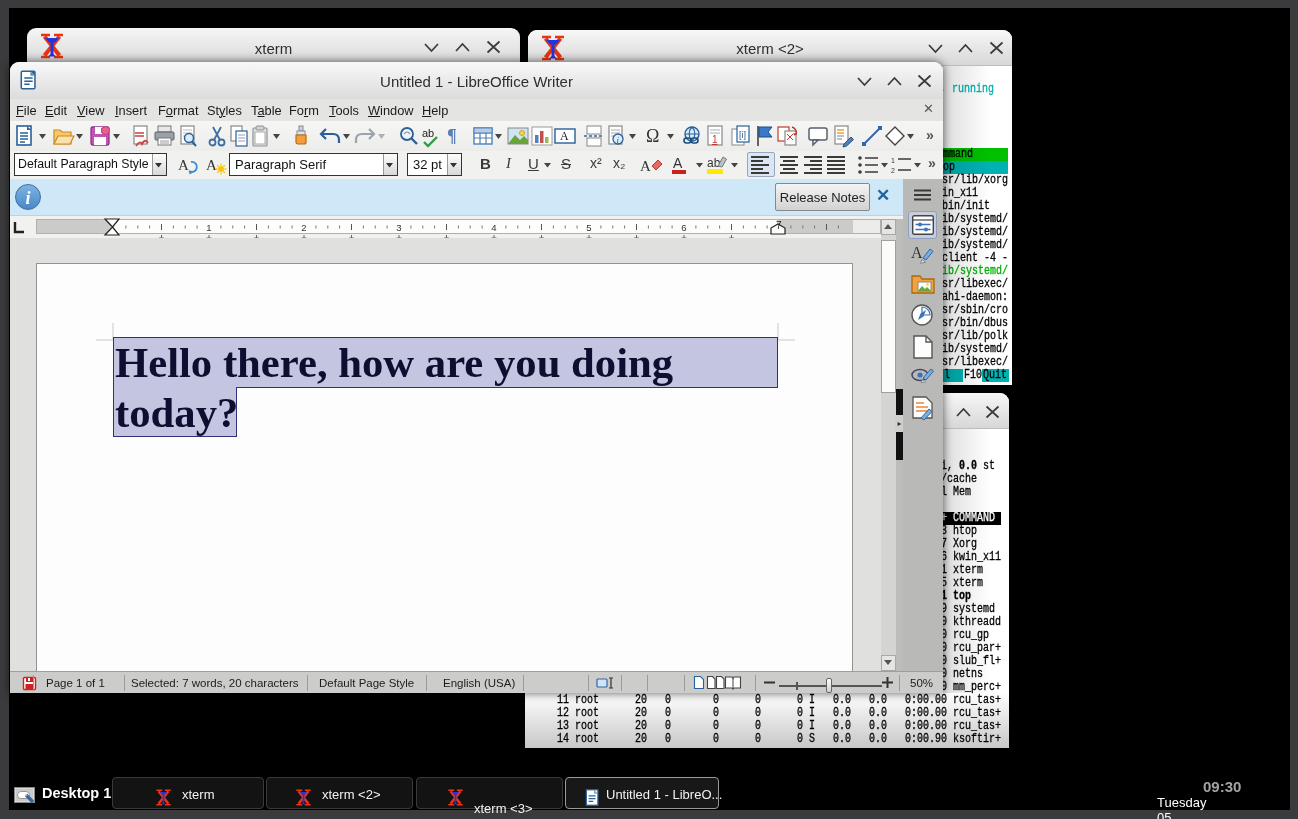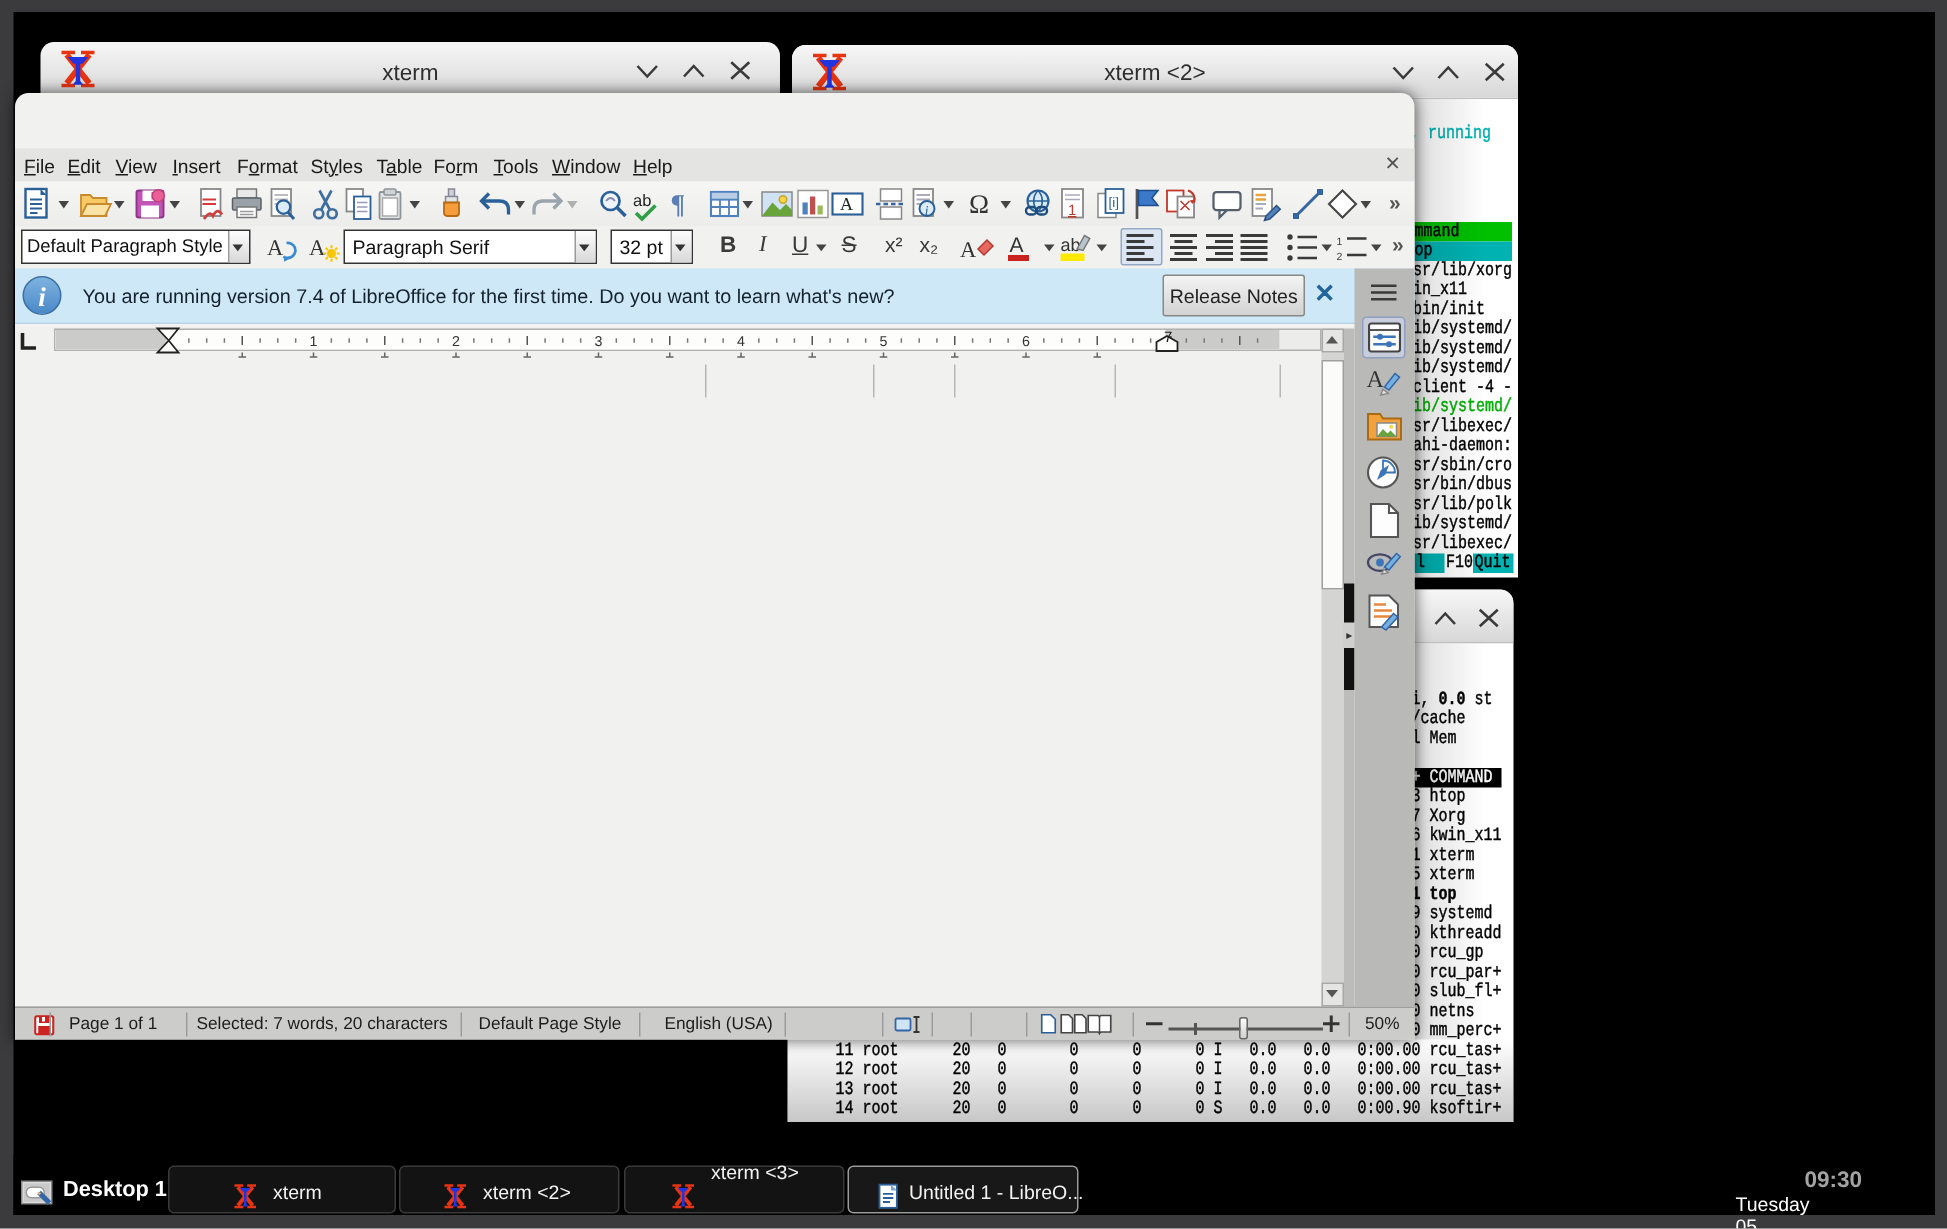--- a/index.html
+++ b/index.html
@@ -118,20 +118,40 @@
     <div class="m" style="left:2px;top:314px">     12 root      20   0       0      0      0 I   0.0   0.0   0:00.00 rcu_tas+</div>
     <div class="m" style="left:2px;top:327px">     13 root      20   0       0      0      0 I   0.0   0.0   0:00.00 rcu_tas+</div>
     <div class="m" style="left:2px;top:340px">     14 root      20   0       0      0      0 S   0.0   0.0   0:00.90 ksoftir+</div>
   </div>
   <div class="abs" style="left:415px;top:36px;width:50px;height:264px;background:linear-gradient(90deg,rgba(0,0,0,.14),rgba(0,0,0,0))"></div>
   <div class="abs" style="left:0;top:300px;width:484px;height:55px;background:linear-gradient(rgba(0,0,0,0),rgba(0,0,0,.22))"></div>
 </div>
 
 <div class="abs" id="lo" style="left:10px;top:62px;width:933px;height:631px;background:#f1f1f0;border-radius:9px 9px 0 0;box-shadow:0 0 10px rgba(0,0,0,.65)">
 
+  <div class="abs" style="left:0;top:0;width:100%;height:37px;border-radius:9px 9px 0 0;background:linear-gradient(#f8f8f8,#dcdcdc)">
+    <div class="ttitle" style="top:11px">Untitled 1 - LibreOffice Writer</div>
+    <svg width="19" height="24" style="left:9px;top:6px" viewBox="0 0 25 25">
+        <rect x="3" y="1" width="18" height="23" rx="1.5" fill="#fff" stroke="#2a6099" stroke-width="2"></rect>
+        <path d="M15 1 l6 6 v-6 z" fill="#2a6099"></path>
+        <path d="M15 1 l6 6 h-6 z" fill="#5b8ec1"></path>
+        <g stroke="#2a6099" stroke-width="2">
+          <path d="M7 10 h11 M7 14 h11 M7 18 h7"></path>
+        </g>
+      </svg>
+<svg width="15" height="11" style="left:846.5px;top:14px">
+        <path d="M1 2 L7.5 9 L14 2" fill="none" stroke="#3a3a3a" stroke-width="1.7"></path>
+      </svg>
+      <svg width="15" height="11" style="left:876.5px;top:14px">
+        <path d="M1 9 L7.5 2 L14 9" fill="none" stroke="#3a3a3a" stroke-width="1.7"></path>
+      </svg>
+      <svg width="15" height="14" style="left:906.5px;top:12px">
+        <path d="M1.5 1.5 L13.5 12.5 M13.5 1.5 L1.5 12.5" fill="none" stroke="#3a3a3a" stroke-width="1.7"></path>
+      </svg>
+  </div>
 
   <div class="abs" id="menubar" style="left:0;top:37px;width:100%;height:22px;background:#e4e4e3">
     <span class="mi" style="left:6px"><u>F</u>ile</span>
     <span class="mi" style="left:35px"><u>E</u>dit</span>
     <span class="mi" style="left:67px"><u>V</u>iew</span>
     <span class="mi" style="left:105px"><u>I</u>nsert</span>
     <span class="mi" style="left:148px">F<u>o</u>rmat</span>
     <span class="mi" style="left:197px">St<u>y</u>les</span>
     <span class="mi" style="left:241px">T<u>a</u>ble</span>
     <span class="mi" style="left:279px">Fo<u>r</u>m</span>
@@ -448,21 +468,20 @@
         </g>
       </svg>
     <svg width="8" height="5" style="left:904px;top:12px">
         <path d="M0 0 h7 l-3.5 4.5 z" fill="#444"></path>
       </svg>
     <span class="abs" style="left:918px;top:4px;font-size:14px;color:#555;font-weight:bold">»</span>
   </div>
 
   <div class="abs" id="infobar" style="left:0;top:117px;width:100%;height:37px;background:#cfe8f7;border-bottom:1px solid #b8d4e8">
     <div class="abs" style="left:5px;top:5px;width:26px;height:26px;border-radius:50%;background:linear-gradient(#7eb3e0,#4a88c7);border:1px solid #3a6ea5;color:#fff;font-family:'Liberation Serif';font-style:italic;font-weight:bold;font-size:18px;text-align:center;line-height:26px">i</div>
-    <span class="abs" style="left:45px;top:11px;font-size:13.2px;color:#15222e">You are running version 7.4 of LibreOffice for the first time. Do you want to learn what's new?</span>
     <div class="abs" style="left:765px;top:4px;width:95px;height:28px;background:linear-gradient(#f4f4f4,#d2d2d2);border:1px solid #888;border-radius:2px;font-size:13px;color:#222;text-align:center;line-height:27px">Release Notes</div>
     <span class="abs" style="left:866px;top:6px;font-size:17px;font-weight:bold;color:#20659c">✕</span>
   </div>
 
   <div class="abs" id="rulerrow" style="left:0;top:154px;width:100%;height:22px;background:#f1f1f0">
     <svg width="11" height="11" style="left:4px;top:6px">
         <path d="M1 0 V10 H10" fill="none" stroke="#222" stroke-width="2.4"></path>
       </svg>
     <div class="abs" style="left:26px;top:3px;width:845px;height:15px;background:#ececea;border:1px solid #b0b0af"></div>
     <div class="abs" style="left:27px;top:4px;width:816px;height:13px;background:#fdfdfc"></div>
@@ -546,20 +565,37 @@
       </svg>
     <svg width="16" height="18" style="left:94px;top:2px">
         <path d="M1 1 H15 L8.5 9 Z M1 17 H15 L8.5 9 Z" fill="#fdfdfc" stroke="#222" stroke-width="1.2"></path>
       </svg>
     <svg width="16" height="12" style="left:760px;top:7px">
         <path d="M1 11 V5 L8 1 L15 5 V11 Z" fill="#fdfdfc" stroke="#222" stroke-width="1.2"></path>
       </svg>
     <span class="abs" style="left:766px;top:4px;font-size:10px;color:#1a1a1a">7</span>
   </div>
 
+  <div class="abs" id="docarea" style="left:0;top:176px;width:871px;height:433px;background:#e0e0de;overflow:hidden">
+    <div class="abs" style="left:26px;top:25px;width:817px;height:420px;background:#fdfdfd;border:1px solid #939392">
+
+      <svg width="34" height="34" style="left:59px;top:59px">
+          <path d="M17 0 V17 M0 17 H17" stroke="#c9c9c8" stroke-width="1"></path>
+        </svg>
+      <svg width="34" height="34" style="left:724px;top:59px">
+          <path d="M17 0 V17 M17 17 H34" stroke="#c9c9c8" stroke-width="1"></path>
+        </svg>
+
+      <div class="abs" style="left:76px;top:73px;width:665px;height:50px;background:#c3c5e1;border:1px solid #31317a;border-bottom:none"></div>
+      <div class="abs" style="left:76px;top:123px;width:124px;height:50px;background:#c3c5e1;border:1px solid #31317a;border-top:none"></div>
+      <div class="abs" style="left:200px;top:123px;width:541px;height:1px;background:#31317a"></div>
+
+      <div class="abs" style="left:78px;top:74px;font-family:'Liberation Serif';font-weight:bold;font-size:42.7px;line-height:50px;color:#0e0e30;white-space:pre">Hello there, how are you doing<br>today?</div>
+    </div>
+  </div>
 
   <div class="abs" id="vscroll" style="left:871px;top:157px;width:15px;height:452px;background:#d4d4d2">
     <div class="abs" style="left:0;top:0;width:15px;height:16px;background:#e5e5e4;border:1px solid #a8a8a7"></div>
     <svg width="9" height="6" style="left:3px;top:5px">
         <path d="M0 5 h8 l-4-5 z" fill="#555"></path>
       </svg>
     <div class="abs" style="left:0;top:21px;width:15px;height:153px;background:#fbfbfa;border:1px solid #a0a0a0"></div>
     <div class="abs" style="left:0;top:436px;width:15px;height:16px;background:#e5e5e4;border:1px solid #a8a8a7"></div>
     <svg width="9" height="6" style="left:3px;top:441px">
         <path d="M0 0 h8 l-4 5 z" fill="#555"></path>
@@ -693,21 +729,21 @@
       <path stroke="#e83410" stroke-width="4" fill="none" d="M4.5 3.5 L19.5 22.5 M19.5 3.5 L4.5 22.5"></path>
       <path stroke="#e83410" stroke-width="2.4" fill="none" d="M1 2 H10 M14 2 H23 M1 24 H10 M14 24 H23"></path>
       <path fill="#2233e0" d="M6.5 4.5 H17.5 L14.6 8.2 H13.3 V21 L15 23.5 H9 L10.7 21 V8.2 H9.4 Z"></path>
     </svg>
   <span class="abs" style="left:313px;top:17px;font-size:13px;color:#f2f2f2">xterm &lt;2&gt;</span>
   <svg width="17" height="17" style="left:438px;top:19px" viewBox="0 0 24 26">
       <path stroke="#e83410" stroke-width="4" fill="none" d="M4.5 3.5 L19.5 22.5 M19.5 3.5 L4.5 22.5"></path>
       <path stroke="#e83410" stroke-width="2.4" fill="none" d="M1 2 H10 M14 2 H23 M1 24 H10 M14 24 H23"></path>
       <path fill="#2233e0" d="M6.5 4.5 H17.5 L14.6 8.2 H13.3 V21 L15 23.5 H9 L10.7 21 V8.2 H9.4 Z"></path>
     </svg>
-  <span class="abs" style="left:465px;top:4px;font-size:13px;color:#f2f2f2">xterm &lt;3&gt;</span>
+  <span class="abs" style="left:465px;top:31px;font-size:13px;color:#f2f2f2">xterm &lt;3&gt;</span>
   <svg width="17" height="17" style="left:575px;top:19px" viewBox="0 0 22 22">
       <rect x="3" y="1" width="15" height="20" fill="#fff" stroke="#2a6099" stroke-width="1.6"></rect>
       <path d="M13 1 l5 5 h-5 z" fill="#7aa6d4"></path>
       <g stroke="#2a6099" stroke-width="1.6">
         <path d="M6 9 h9 M6 12.5 h9 M6 16 h6"></path>
       </g>
     </svg>
   <span class="abs" style="left:597px;top:17px;font-size:13px;color:#f2f2f2">Untitled 1 - LibreO...</span>
   <span class="abs" style="left:1194px;top:8px;font-size:15px;font-weight:bold;color:#a3a3a3">09:30</span>
   <span class="abs" style="left:1148px;top:25px;font-size:13px;color:#fff">Tuesday 05 November</span>

